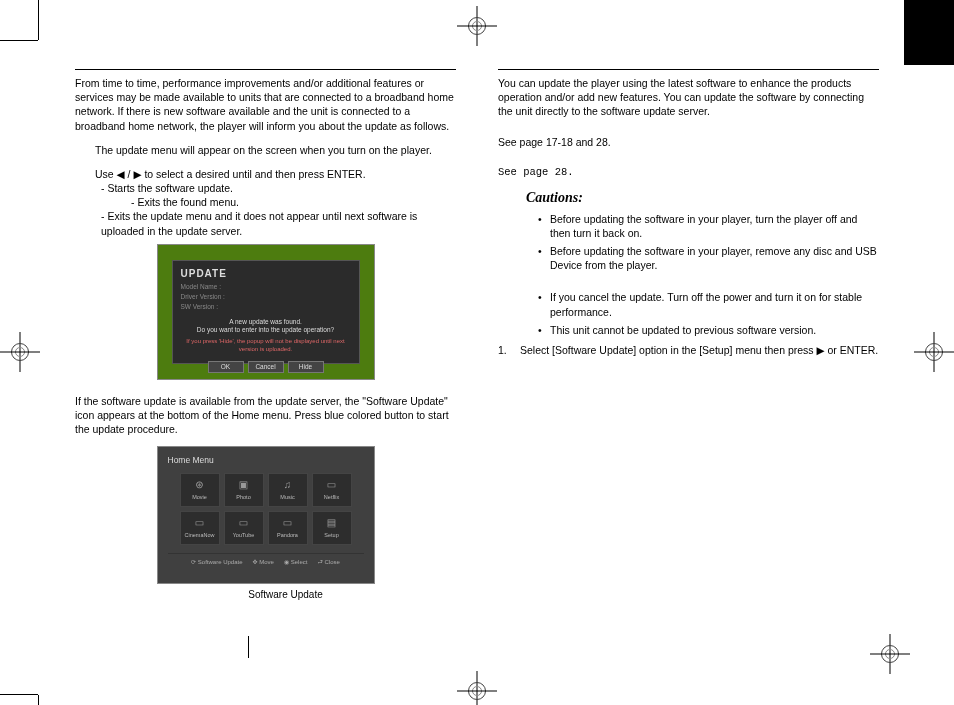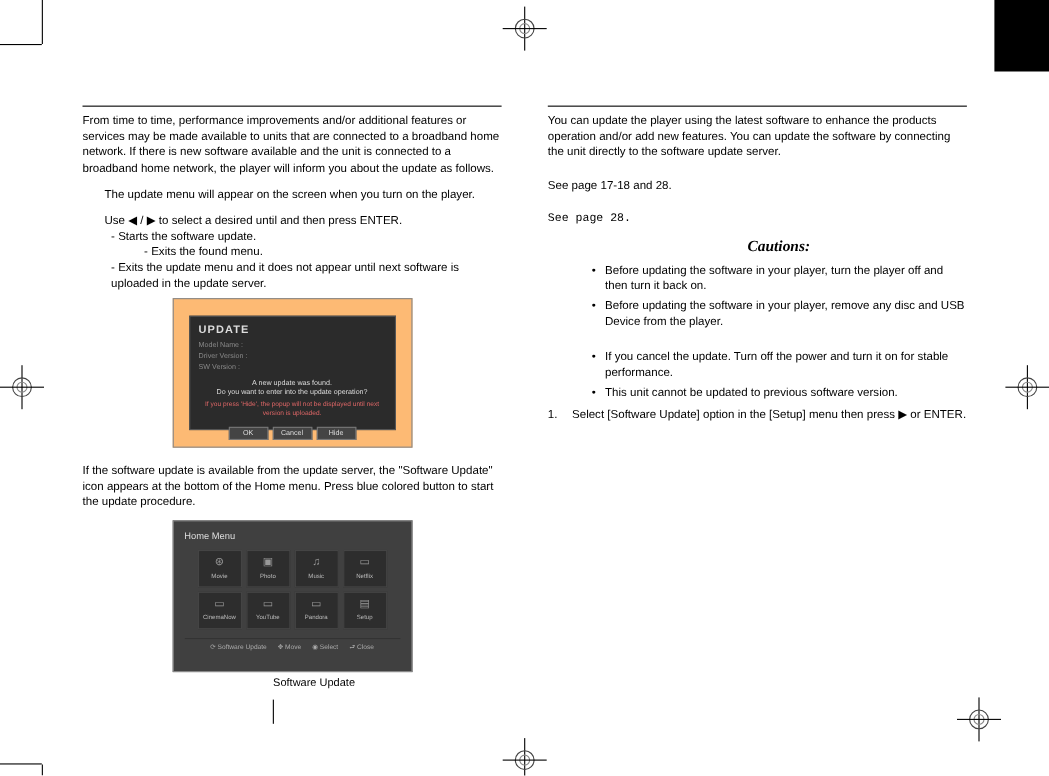--- a/index.html
+++ b/index.html
@@ -23,36 +23,36 @@
   }
   .reg::before { content:""; position:absolute; left:50%; top:-8px; width:1px; height:40px; background:#000; transform:translateX(-50%);}
   .reg::after  { content:""; position:absolute; top:50%; left:-8px; height:1px; width:40px; background:#000; transform:translateY(-50%);}
   .reg .c1 { position:absolute; inset:3px; border:1px solid #444; border-radius:50%; }
   .reg .c2 { position:absolute; inset:7px; border:1px solid #888; border-radius:50%; }
 
   .black-tab { position:absolute; top:0; right:0; width:50px; height:65px; background:#000; }
 
   .page {
     position:absolute;
-    left:75px; top:96px;
+    left:75px; top:69px;
     width:804px;
     display:flex;
     gap:42px;
   }
   .col { width:381px; }
   .hr-top { border-top:1px solid #000; height:0; margin-bottom:6px; }
   p { margin-bottom:10px; }
   .indent1 { padding-left:20px; }
   .sub  { padding-left:26px; }
   .sub2 { padding-left:56px; }
 
   
   .shot1 {
     width:218px; height:136px; margin:6px auto 14px auto;
-    background:#fdba74; border:1px solid #888;
+    background:#4d7c0f; border:1px solid #888;
     display:flex; align-items:center; justify-content:center;
   }
   .panel1 {
     width:188px; height:104px; background:#2b2b2b; border:1px solid #555;
     padding:6px 8px; color:#ccc; font-size:7px;
   }
   .panel1 .title{ font-size:10px; font-weight:bold; color:#ddd; letter-spacing:1px; margin-bottom:3px;}
   .panel1 .lines .ln{ color:#888; font-size:6.5px; margin-bottom:1px;}
   .panel1 .msg{ text-align:center; margin-top:6px; font-size:6.5px; color:#ddd;}
   .panel1 .msg .warn{ color:#d66; font-size:6px; margin-top:2px;}
@@ -76,21 +76,21 @@
     color:#bbb; font-size:5.5px; gap:2px;
   }
   .tile .ico{ width:14px; height:14px; display:flex; align-items:center; justify-content:center; font-size:10px; color:#999;}
   .footer2{
     border-top:1px solid #333; margin-top:8px; padding-top:4px;
     display:flex; gap:10px; font-size:6px; color:#aaa; justify-content:center;
   }
   .caption{ text-align:center; font-size:10px; margin-top:2px; padding-left:40px;}
 
   
-  .cautions-title{ font-family:Georgia,serif; font-style:italic; font-weight:bold; font-size:14px; margin:4px 0 4px 39px;text-align:center;}
+  .cautions-title{ font-family:Georgia,serif; font-style:italic; font-weight:bold; font-size:14px; margin:4px 0 4px 28px;}
   ul.cautions{ list-style:none; margin-left:40px;}
   ul.cautions li{ position:relative; padding-left:12px; margin-bottom:4px;}
   ul.cautions li::before{ content:"•"; position:absolute; left:0; top:0;}
   .spaced{ margin-top:18px;}
   .numlist{ margin-left:0; margin-top:6px;}
   .numlist .item{ display:flex; gap:10px;}
   .numlist .num{ width:12px;}
   .callout-line{
     position:absolute; width:1px; height:22px; background:#000;
     left:248px; top:636px;

